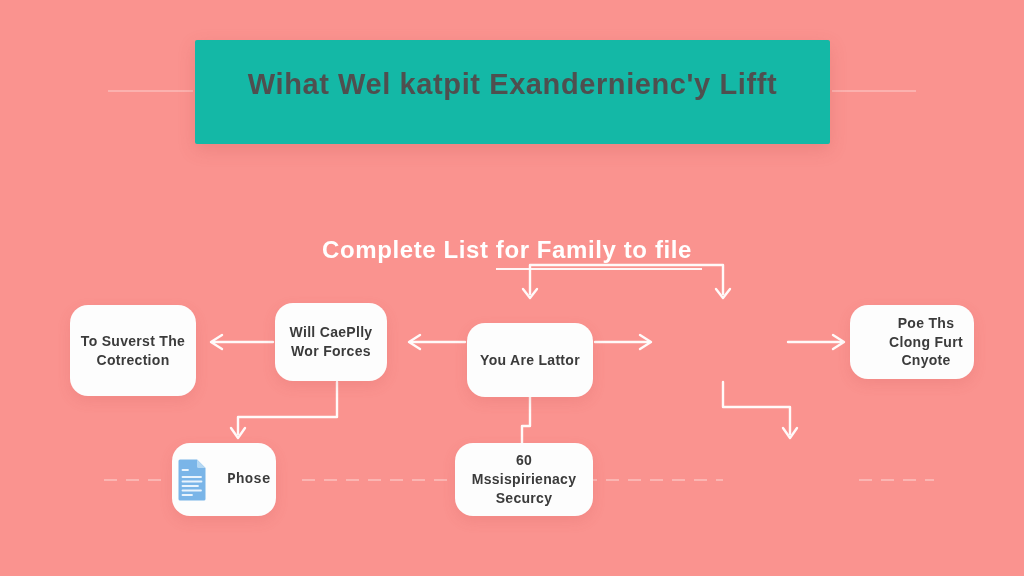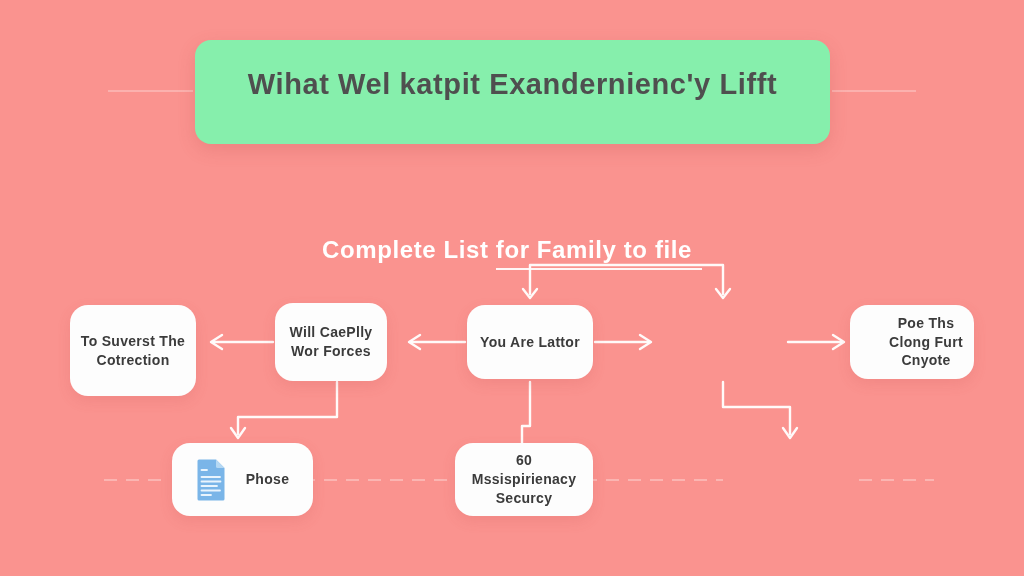--- a/index.html
+++ b/index.html
@@ -27,22 +27,22 @@
     top: 0;
     pointer-events: none;
   }
   
   .title-card {
     position: absolute;
     left: 195px;
     top: 40px;
     width: 635px;
     height: 104px;
-    background: #86efac;
-    border-radius: 16px;
+    background: #14b8a6;
+    border-radius: 2px;
     box-shadow: 0 6px 18px rgba(180, 60, 60, 0.18);
     display: flex;
     align-items: center;
     justify-content: center;
     padding-bottom: 16px;
     box-sizing: border-box;
   }
   .title-card h1 {
     margin: 0;
     font-size: 29px;
@@ -81,24 +81,24 @@
     color: #3b3b3b;
     font-size: 14px;
     font-weight: 600;
     line-height: 1.35;
     letter-spacing: 0.3px;
     box-sizing: border-box;
     padding: 6px 7px;
   }
   .row1-1 { left: 70px;  top: 305px; width: 126px; height: 91px; }
   .row1-2 { left: 275px; top: 303px; width: 112px; height: 78px; }
-  .row1-3 { left: 467px; top: 305px; width: 126px; height: 74px; }
+  .row1-3 { left: 467px; top: 323px; width: 126px; height: 74px; }
   .row1-4 { left: 659px; top: 303px; width: 127px; height: 78px; }
   .row1-5 { left: 850px; top: 305px; width: 124px; height: 74px; padding-left: 35px; }
-  .row2-1 { left: 172px; top: 443px; width: 141px; height: 73px; gap: 20px; }
+  .row2-1 { left: 172px; top: 443px; width: 104px; height: 73px; gap: 20px; font-family: Liberation Mono, monospace; }
   .row2-2 { left: 455px; top: 443px; width: 138px; height: 73px; }
   .row2-3 { left: 727px; top: 443px; width: 128px; height: 73px; }
   .doc-icon {
     flex: 0 0 auto;
     width: 30px;
     height: 44px;
     display: block;
   }
 </style>
 </head>

